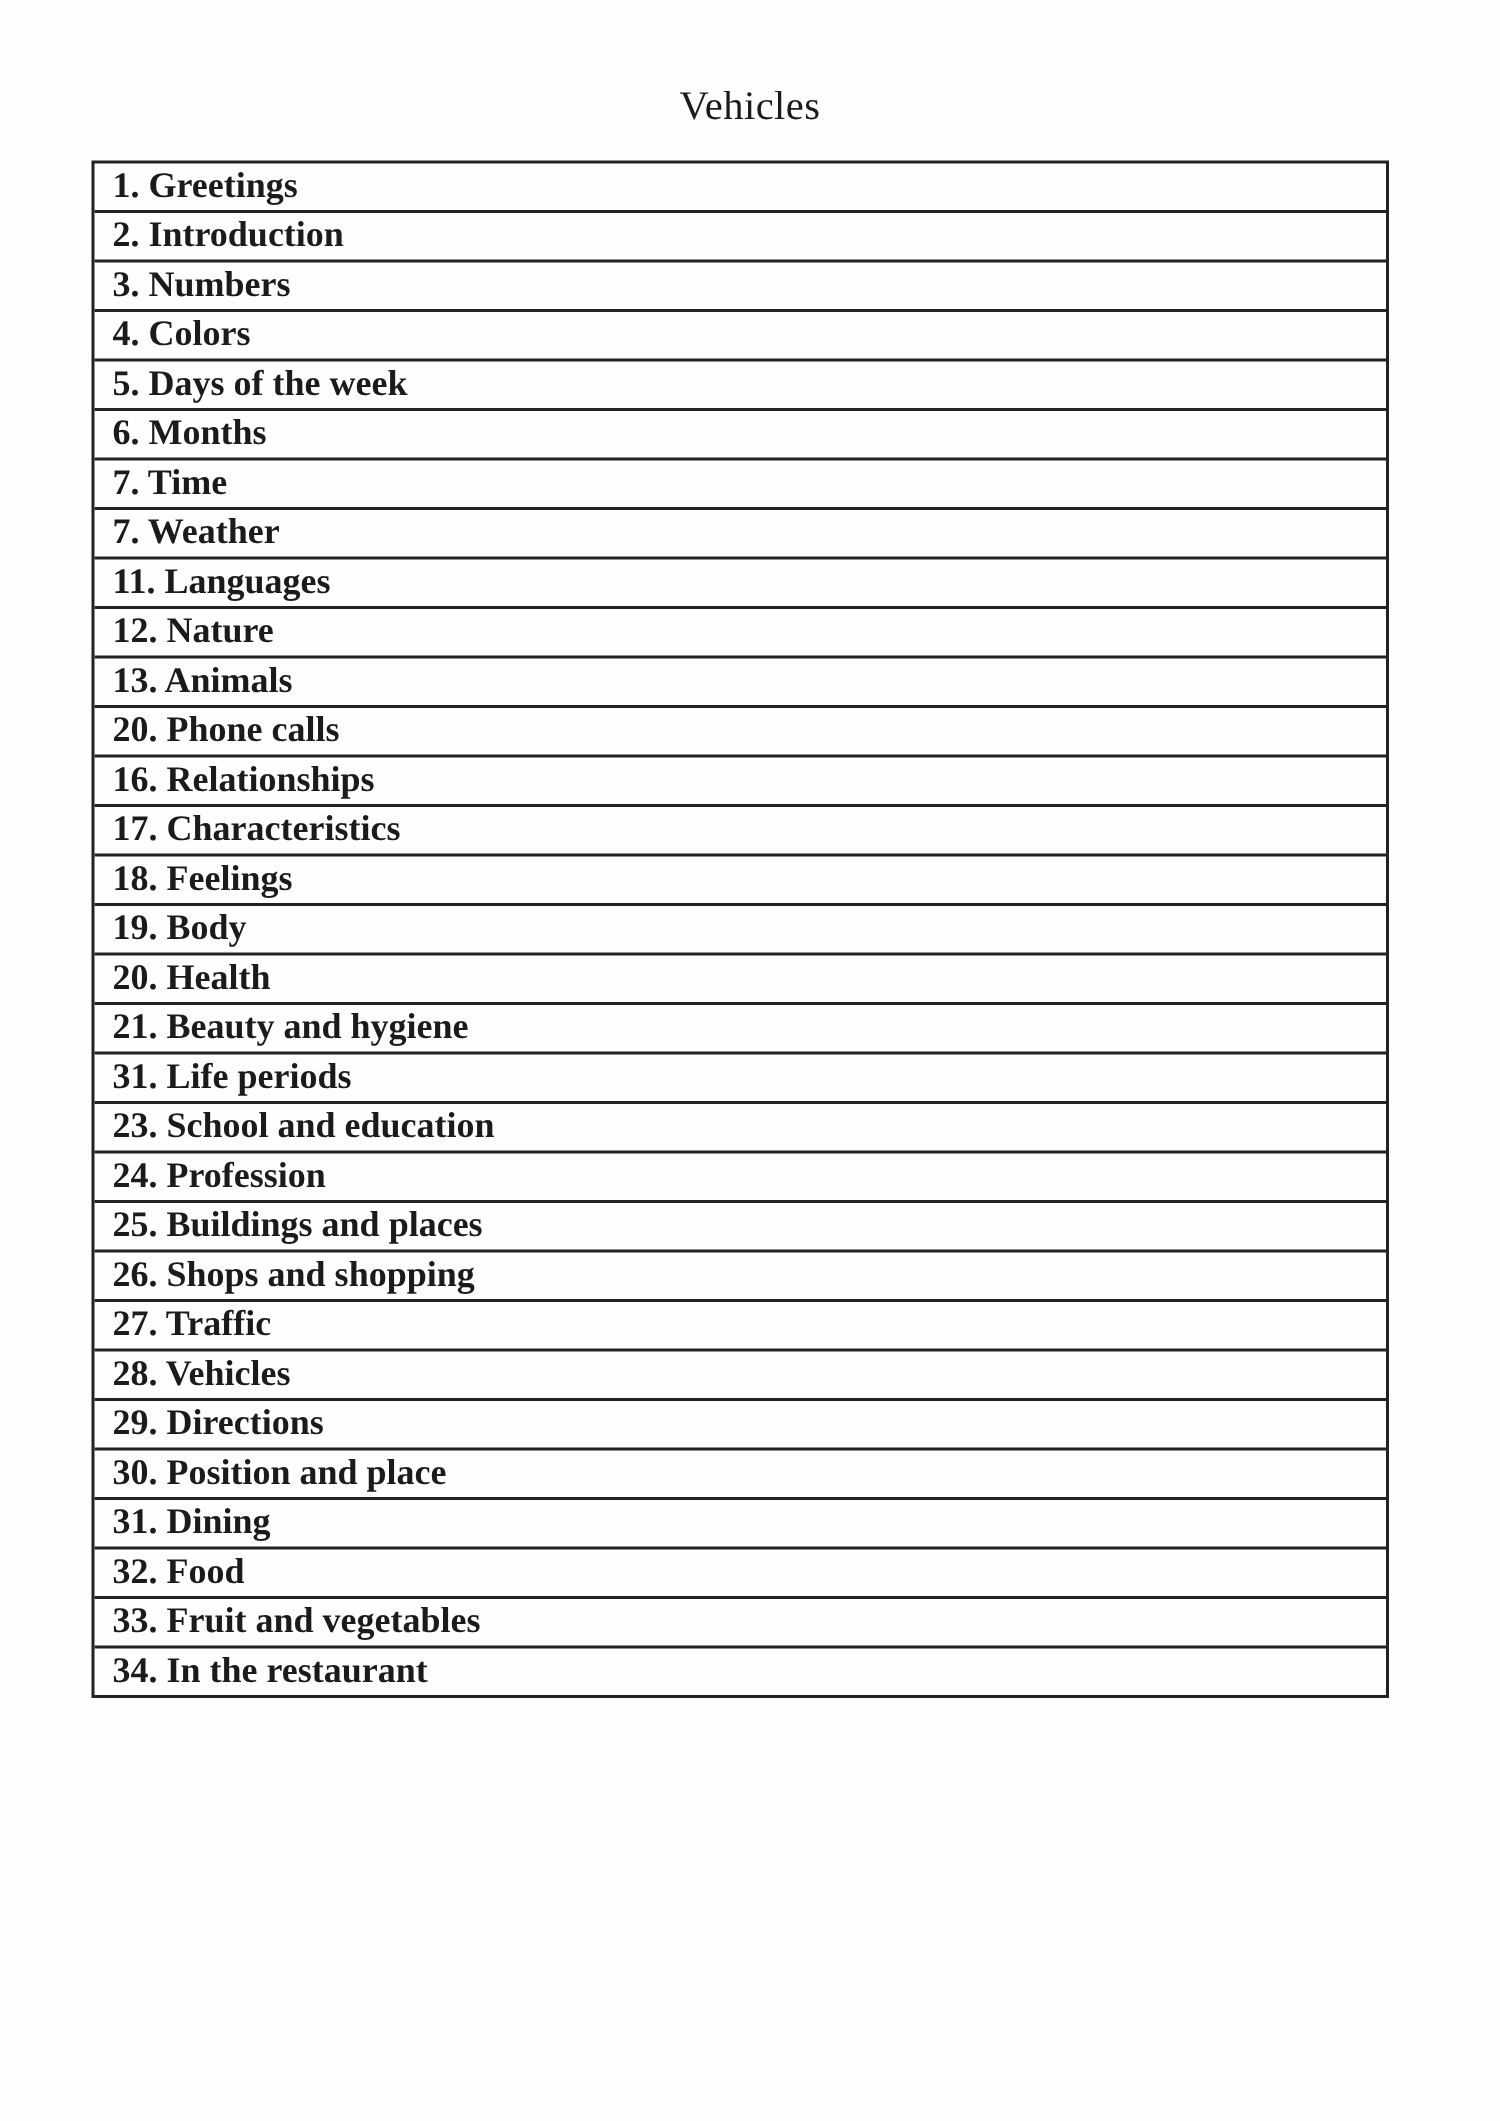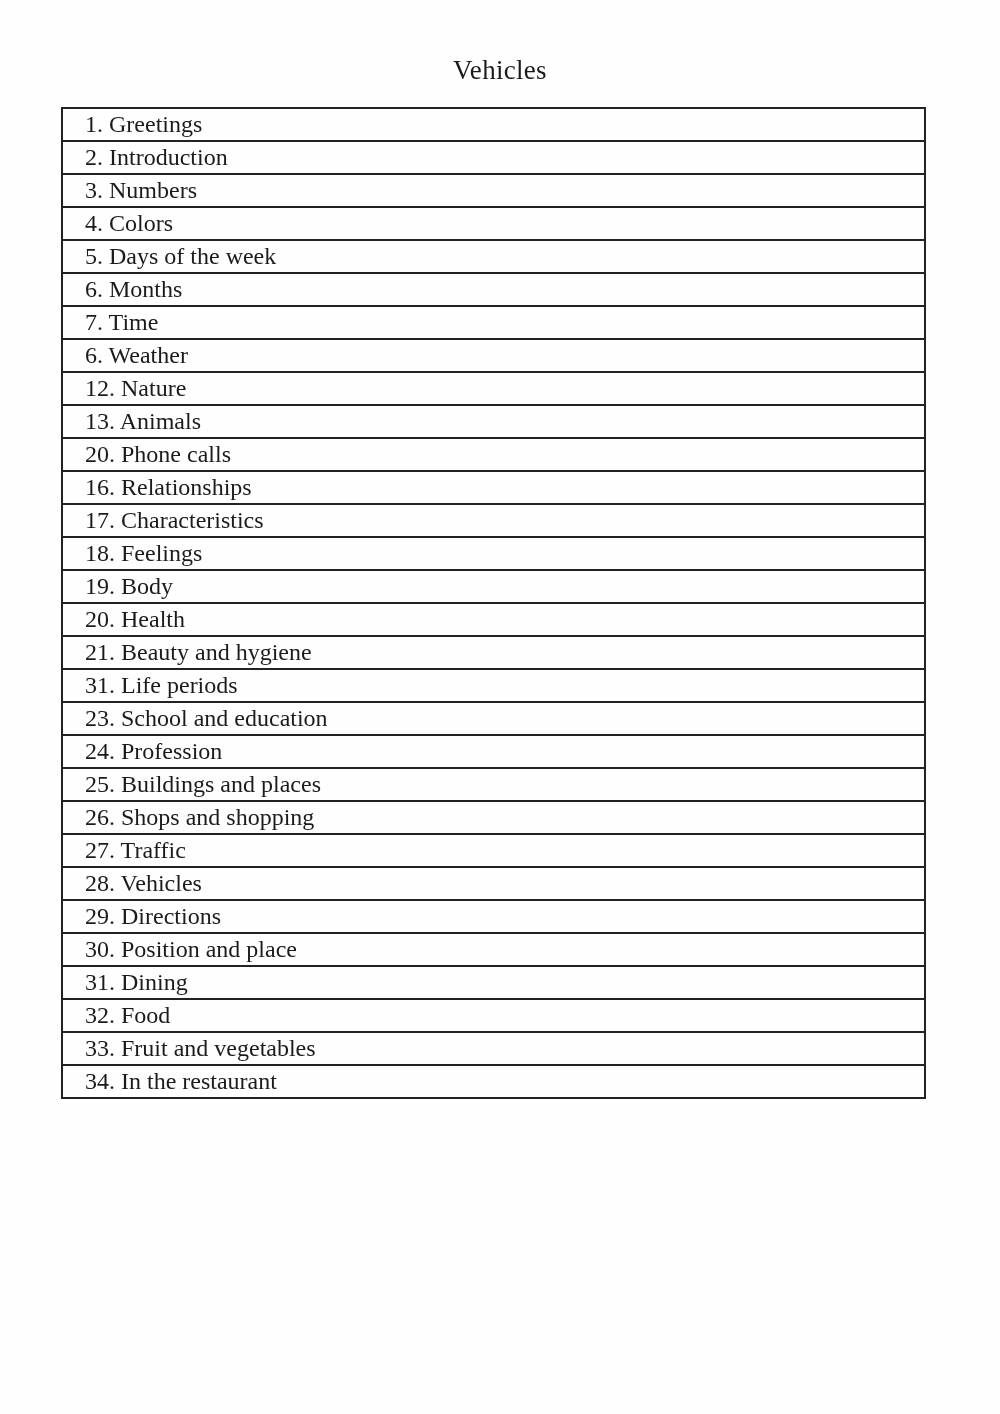--- a/index.html
+++ b/index.html
@@ -32,45 +32,47 @@
     left: 61px;
     top: 107px;
     width: 861px;
     border: 2px solid #222222;
     background: #fefefe;
   }
   .toc-row {
     height: 31px;
     line-height: 31px;
     border-bottom: 2px solid #222222;
-    padding-left: 22px;
+    padding-left: 12px;
     font-size: 24px;
     white-space: nowrap;
     overflow: hidden;
+    font-weight: bold;
   }
   .toc-row:last-child {
     border-bottom: none;
   }
 </style>
 </head>
 <body>
 
 <div class="page">
 
   <div class="title">Vehicles</div>
 
   <div class="toc">
     <div class="toc-row">1. Greetings</div>
     <div class="toc-row">2. Introduction</div>
     <div class="toc-row">3. Numbers</div>
     <div class="toc-row">4. Colors</div>
     <div class="toc-row">5. Days of the week</div>
     <div class="toc-row">6. Months</div>
     <div class="toc-row">7. Time</div>
-    <div class="toc-row">6. Weather</div>
+    <div class="toc-row">7. Weather</div>
+    <div class="toc-row">11. Languages</div>
     <div class="toc-row">12. Nature</div>
     <div class="toc-row">13. Animals</div>
     <div class="toc-row">20. Phone calls</div>
     <div class="toc-row">16. Relationships</div>
     <div class="toc-row">17. Characteristics</div>
     <div class="toc-row">18. Feelings</div>
     <div class="toc-row">19. Body</div>
     <div class="toc-row">20. Health</div>
     <div class="toc-row">21. Beauty and hygiene</div>
     <div class="toc-row">31. Life periods</div>

